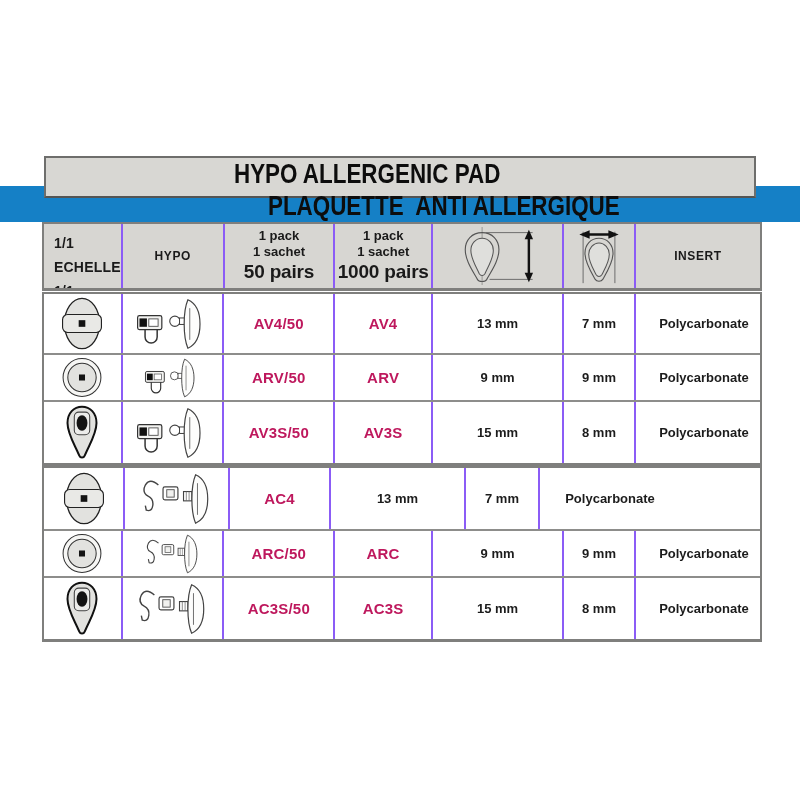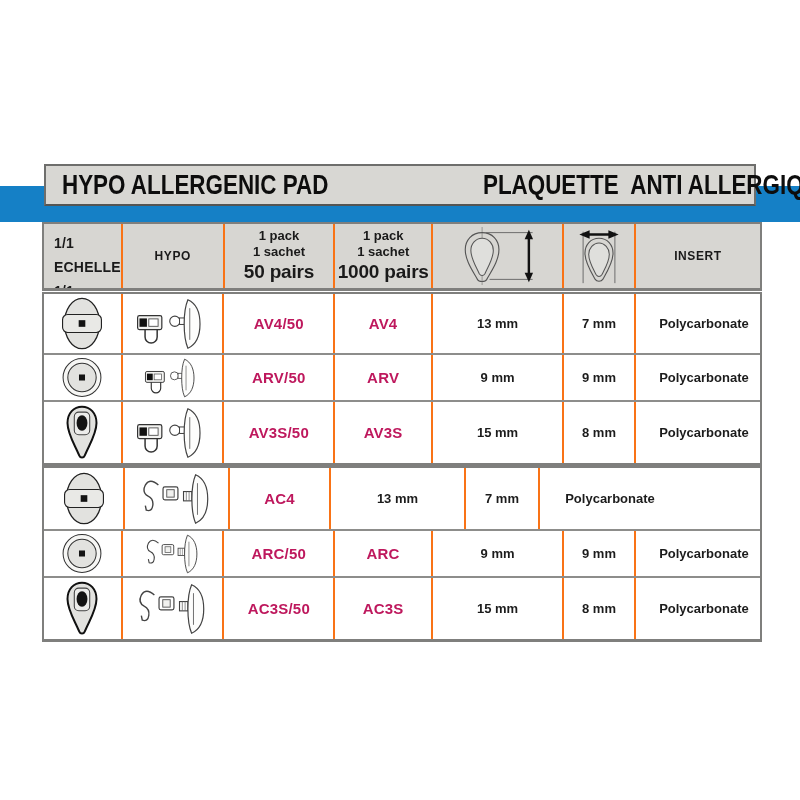--- a/index.html
+++ b/index.html
@@ -3,23 +3,23 @@
 <meta charset="utf-8">
 <style>
   html,body{margin:0;padding:0;background:#ffffff;}
   .canvas{
     position:relative;width:800px;height:800px;background:#ffffff;overflow:hidden;
     font-family:"Liberation Sans", sans-serif;color:#1a1a1a;
   }
   
   .blue-stripe{position:absolute;left:0;top:186px;width:800px;height:36px;background:#1580c6;}
   .title-bar{
-    position:absolute;left:44px;top:164px;width:712px;height:42px;box-sizing:border-box;
+    position:absolute;left:44px;top:156px;width:712px;height:42px;box-sizing:border-box;
     background:#d8d7d3;border:2px solid #6e6e6c;border-bottom-color:#555553;
-    display:flex;align-items:center;justify-content:space-between;padding:0 16px;
+    display:flex;align-items:center;justify-content:space-between;padding:0 16px;flex-direction:column;
   }
   .title-text{
     font-weight:bold;font-size:28px;color:#0d0d0d;white-space:pre;
     display:inline-block;transform:scaleX(0.8);
   }
   .title-text.left{transform-origin:left center;}
   .title-text.right{transform-origin:right center;}
   
   .tbl{
     position:absolute;left:42px;width:720px;box-sizing:border-box;
@@ -27,21 +27,21 @@
   }
   .tbl-header{top:222px;}
   .tbl-g1{top:292px;}
   .tbl-g2{top:466px;}
   .trow{display:flex;}
   .trow + .trow{border-top:2px solid #8d8d8b;}
   .cell{
     box-sizing:border-box;display:flex;flex-direction:column;align-items:center;justify-content:center;
     overflow:hidden;
   }
-  .cell + .cell{border-left:2px solid #f97316;}
+  .cell + .cell{border-left:2px solid #8b5cf6;}
   .c1{width:79px;} .c2{width:105px;} .c3{width:114px;} .c4{width:101px;}
   .c5{width:135px;} .c6{width:74px;} .c7{width:130px;}
   .hrow{height:64px;}
   .hrow .cell{background:#d7d6d2;}
   .rh-a{height:59px;} .rh-b{height:45px;} .rh-c{height:61px;}
   
   .scale-cell{align-items:flex-start;padding-left:10px;}
   .scale-line{font-size:14px;font-weight:bold;line-height:1.7;letter-spacing:.2px;}
   .type-label,.insert-label{font-size:12px;font-weight:bold;letter-spacing:.6px;}
   .pack-line{font-size:13px;font-weight:bold;line-height:1.25;}

